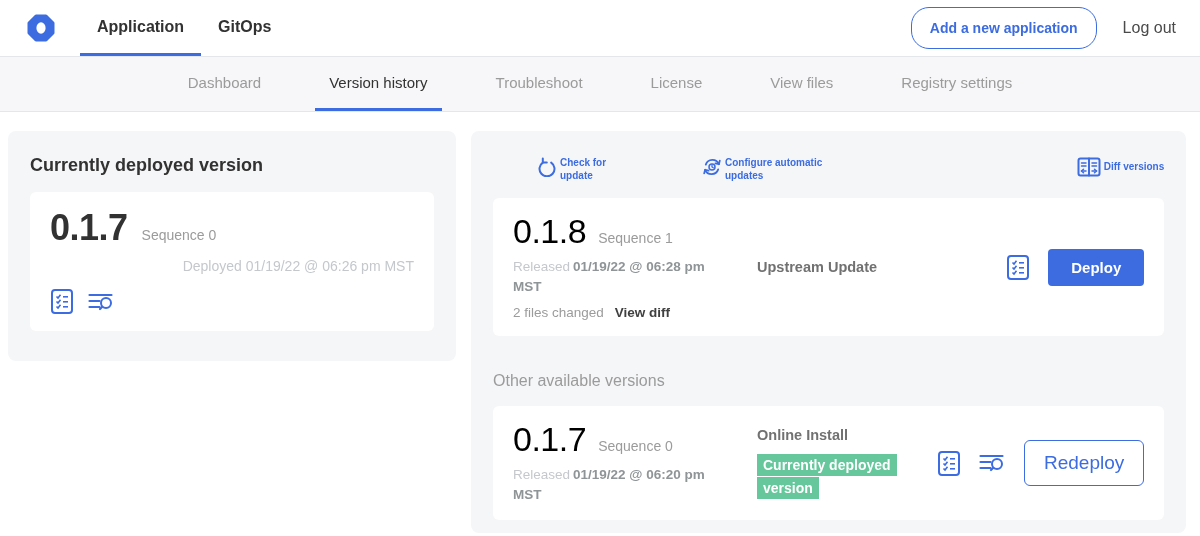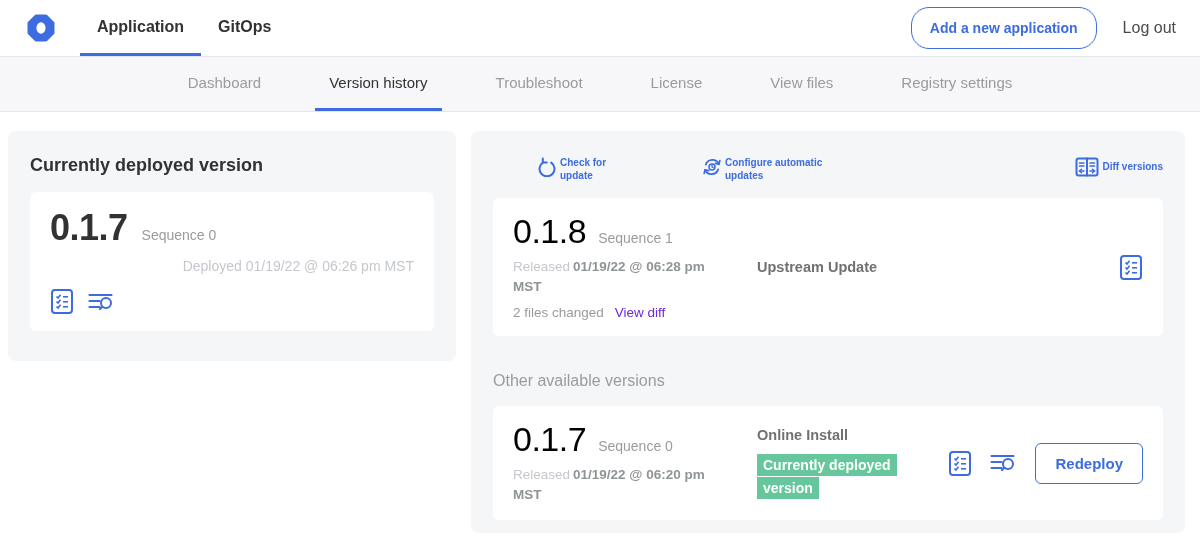--- a/index.html
+++ b/index.html
@@ -52,31 +52,31 @@
   .action-config .label { width:135px; }
   .action-diff { margin-left:auto; align-items:center; }
   .release-card { background:#fff; border-radius:6px; padding:16px 20px; margin-top:16px;
                   display:flex; align-items:center; }
   .rc-left { width:232px; flex:none; }
   .rc-version-row { display:flex; align-items:baseline; gap:12px; }
   .rc-version { font-size:34px; font-weight:normal; color:#000000; letter-spacing:-0.5px; line-height:1; }
   .released { margin-top:9px; font-size:13.5px; color:#c4c8cc; max-width:198px; line-height:1.45; }
   .released b { color:#8f9496; margin-left:3px; font-weight:bold; }
   .files-row { margin-top:9px; font-size:13.5px; color:#9b9b9b; display:flex; gap:11px; align-items:center; }
-  .view-diff { color:#6d28d9; font-weight:normal; cursor:pointer; }
+  .view-diff { color:#404040; font-weight:bold; cursor:pointer; }
   .rc-mid { flex:1; padding-left:12px; align-self:center; }
   .source-label { font-size:14.5px; font-weight:bold; color:#717171; }
   .badge-wrap { margin-top:11px; width:180px; line-height:1.6; font-size:14px; }
   .badge { background:#65c79b; color:#fff; font-weight:bold; padding:3px 6px;
            -webkit-box-decoration-break:clone; box-decoration-break:clone; }
   .rc-right { flex:none; display:flex; align-items:center; gap:18px; align-self:center; }
   .deploy-btn { background:#3c6ce0; color:#fff; border:none; border-radius:4px; padding:10px 23px;
                 font-size:15px; font-weight:bold; cursor:pointer; font-family:"Liberation Sans", sans-serif; }
   .redeploy-btn { background:#fff; color:#3c6ce0; border:1px solid #3c6ce0; border-radius:6px;
-                  padding:11px 19px; font-size:15px; font-weight:bold; cursor:pointer;
+                  padding:11px 19px; font-size:19px; font-weight:normal; cursor:pointer;
                   font-family:"Liberation Sans", sans-serif; }
   .other-title { margin-top:36px; font-size:16px; color:#9b9b9b; }
   svg { display:block; }
 </style>
 </head>
 <body>
 
 <div class="topnav">
   <div class="logo-wrap">
     <span>
@@ -199,20 +199,21 @@
           <svg width="24" height="27" viewBox="0 0 24 27" stroke="currentColor" fill="none">
             <rect x="2" y="2" width="20" height="23" rx="3" stroke-width="2"></rect>
             <polyline points="6.5,8.5 8,10 10.5,6.8" stroke-width="1.6"></polyline>
               <line x1="13" y1="8.8" x2="18" y2="8.8" stroke-width="1.6"></line>
             <polyline points="6.5,13.5 8,15 10.5,11.8" stroke-width="1.6"></polyline>
               <line x1="13" y1="13.8" x2="18" y2="13.8" stroke-width="1.6"></line>
             <polyline points="6.5,18.5 8,20 10.5,16.8" stroke-width="1.6"></polyline>
               <line x1="13" y1="18.8" x2="18" y2="18.8" stroke-width="1.6"></line>
           </svg>
         </span>
+        <button class="deploy-btn">Deploy</button>
       </div>
     </div>
 
     <div class="other-title">Other available versions</div>
 
     <div class="release-card">
       <div class="rc-left">
         <div class="rc-version-row">
           <span class="rc-version">0.1.7</span>
           <span class="sequence">Sequence 0</span>

